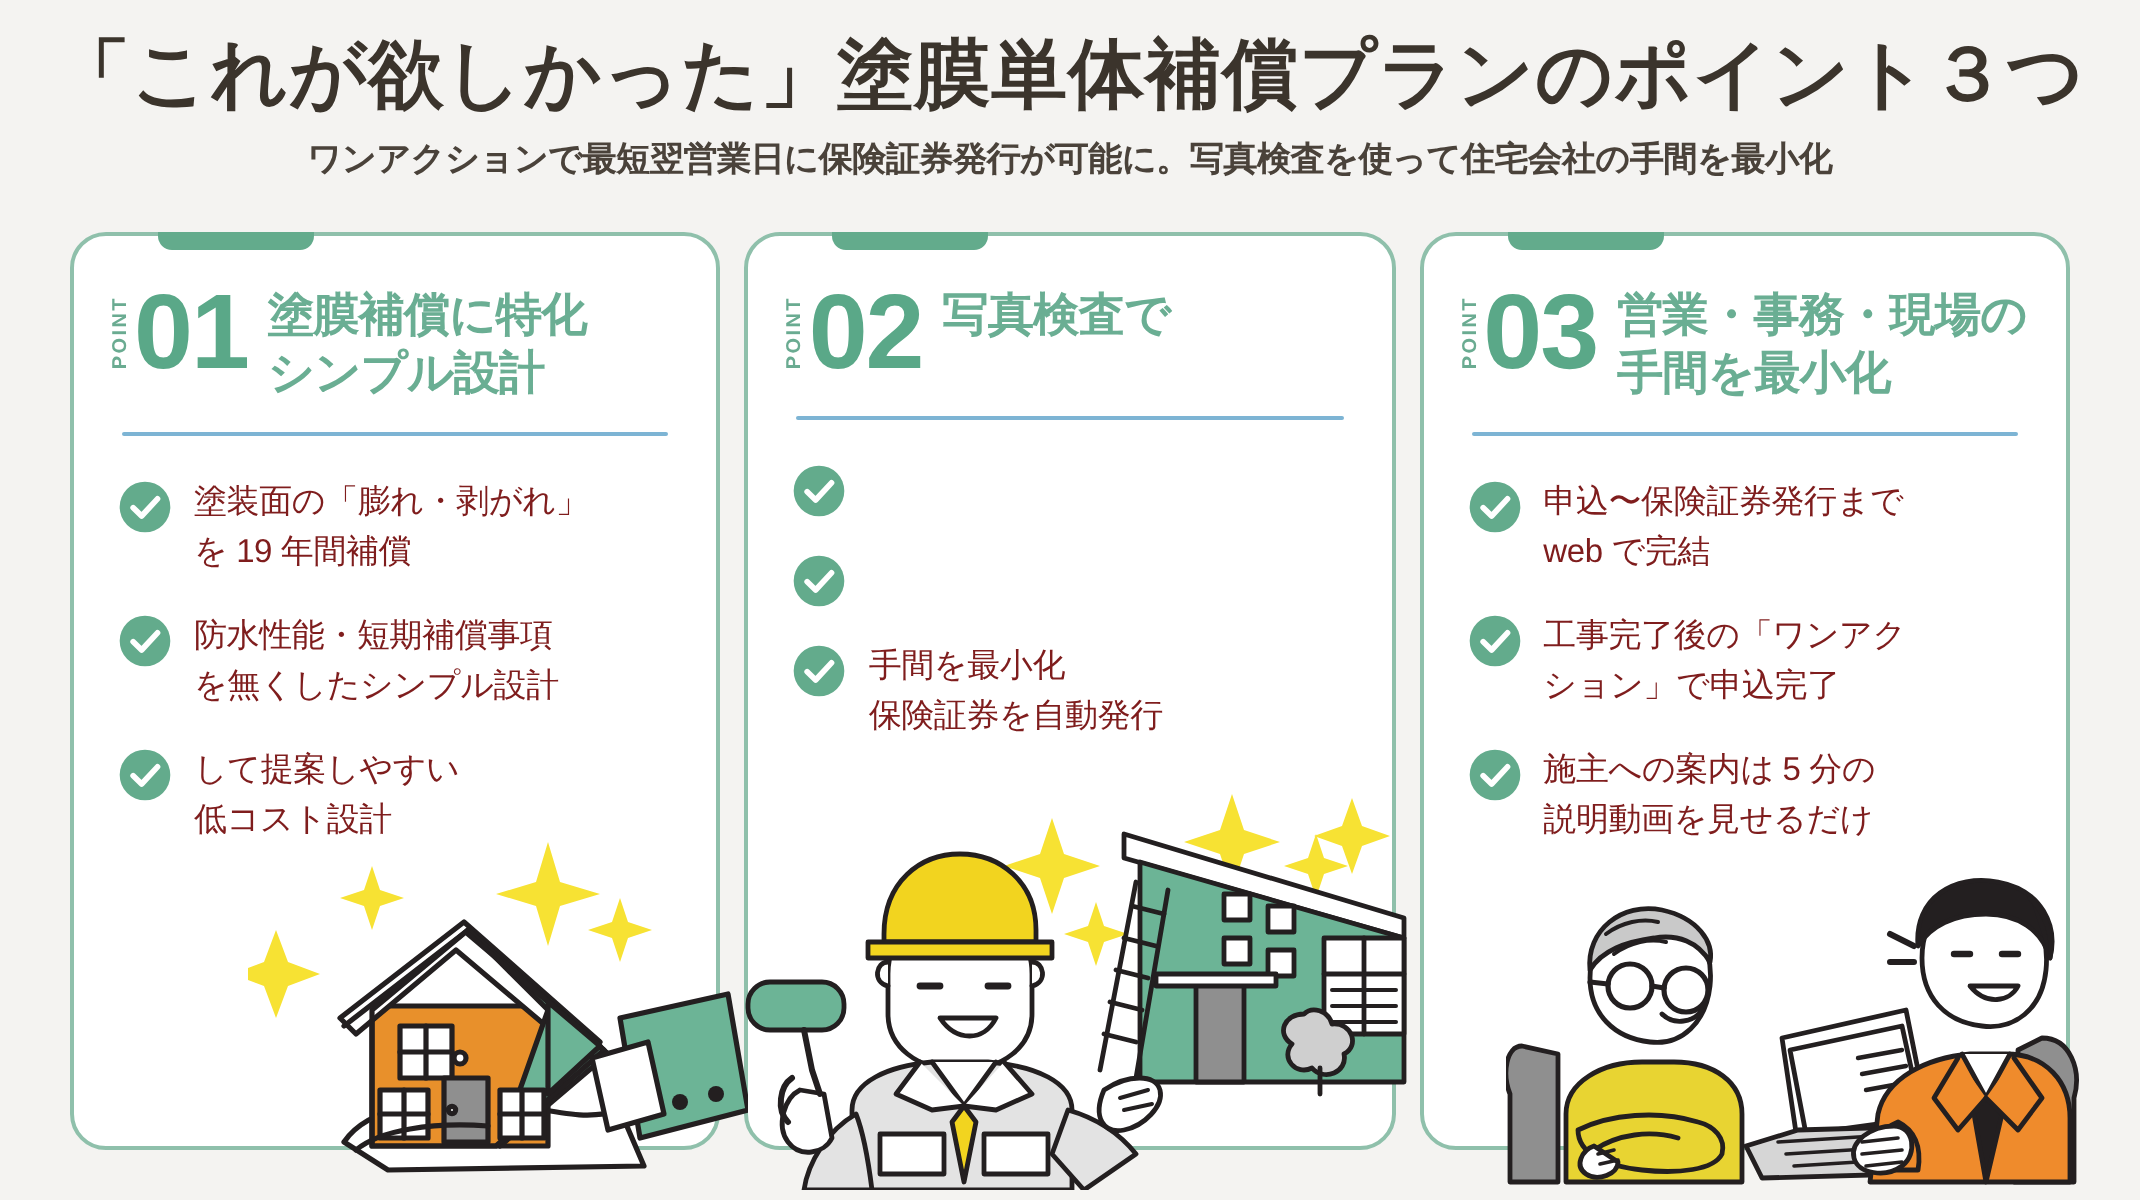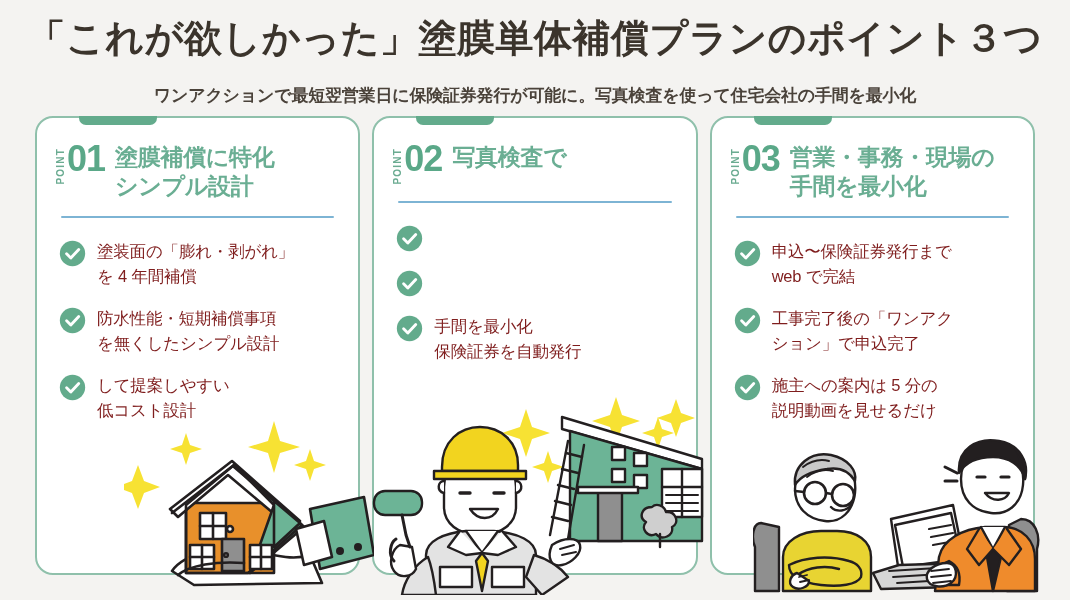--- a/index.html
+++ b/index.html
@@ -23,21 +23,21 @@
     font-weight: bold;
     color: #3b342c;
     letter-spacing: 0.5px;
     line-height: 1.1;
     white-space: nowrap;
   }
   .sub-title {
     font-size: 17px;
     font-weight: bold;
     color: #4a423a;
-    margin-top: 24px;
+    margin-top: 8px;
     letter-spacing: -0.2px;
     white-space: nowrap;
   }
 
   
   .cards {
     position: absolute;
     top: 116px;
     left: 35px;
     width: 1000px;
@@ -80,21 +80,21 @@
     writing-mode: vertical-rl;
     transform: rotate(180deg);
     font-size: 10px;
     font-weight: bold;
     letter-spacing: 1.2px;
     color: #6aab91;
     margin-top: 6px;
     margin-right: 1px;
   }
   .point-num {
-    font-size: 36px;
+    font-size: 53px;
     font-weight: bold;
     color: #5aa888;
     line-height: 0.95;
     margin-right: 10px;
     letter-spacing: -1px;
   }
   .card-title {
     font-size: 23px;
     font-weight: bold;
     color: #6aae93;
@@ -175,21 +175,21 @@
     <div class="divider"></div>
 
     <div class="bullets">
       <div class="bullet">
         <svg class="check" viewBox="0 0 32 32">
           <circle cx="16" cy="16" r="15" fill="#63ab8c"></circle>
           <path d="M9 16.4 L14 21.3 L23.4 11.2" stroke="#ffffff" stroke-width="3.4" fill="none" stroke-linecap="round" stroke-linejoin="round"></path>
         </svg>
         <div class="bullet-text">
           <span>塗装面の「膨れ・剥がれ」</span>
-          <span>を 4 年間補償</span>
+          <span>を 19 年間補償</span>
         </div>
       </div>
       <div class="bullet">
         <svg class="check" viewBox="0 0 32 32">
           <circle cx="16" cy="16" r="15" fill="#63ab8c"></circle>
           <path d="M9 16.4 L14 21.3 L23.4 11.2" stroke="#ffffff" stroke-width="3.4" fill="none" stroke-linecap="round" stroke-linejoin="round"></path>
         </svg>
         <div class="bullet-text">
           <span>防水性能・短期補償事項</span>
           <span>を無くしたシンプル設計</span>

